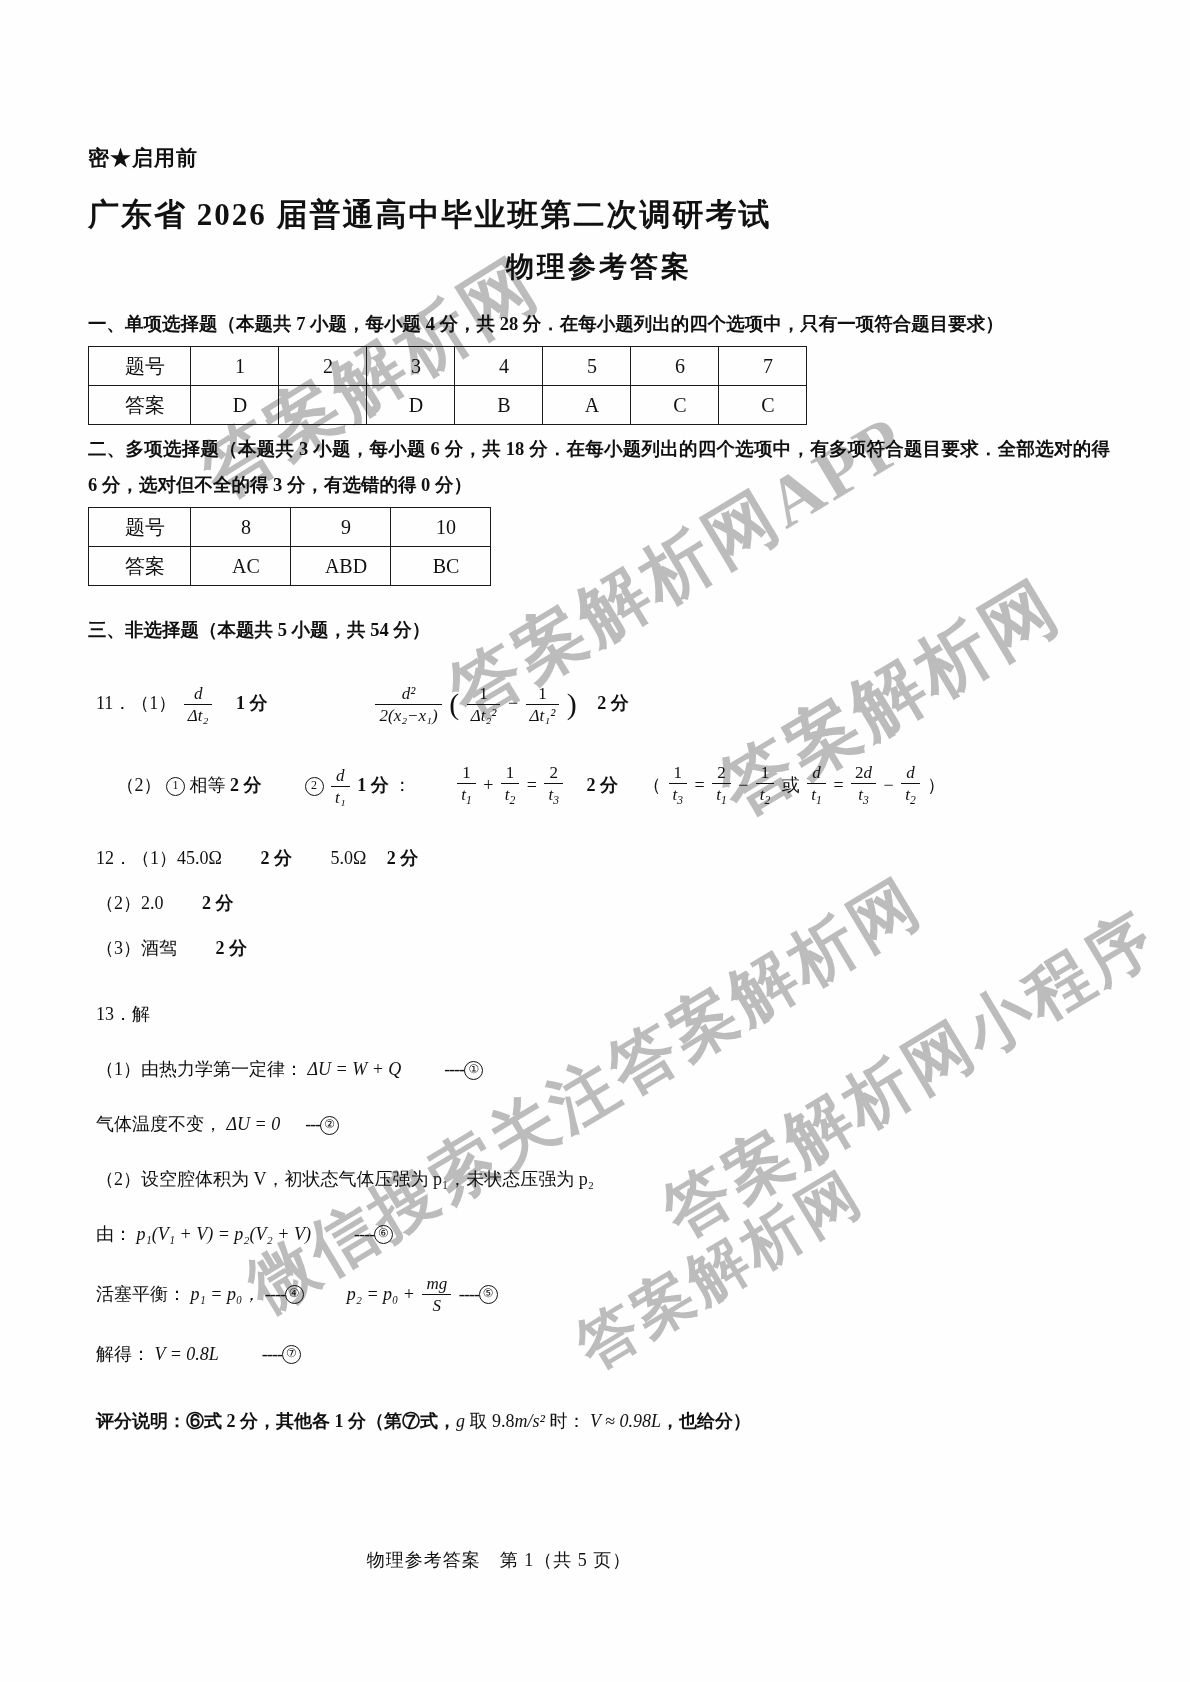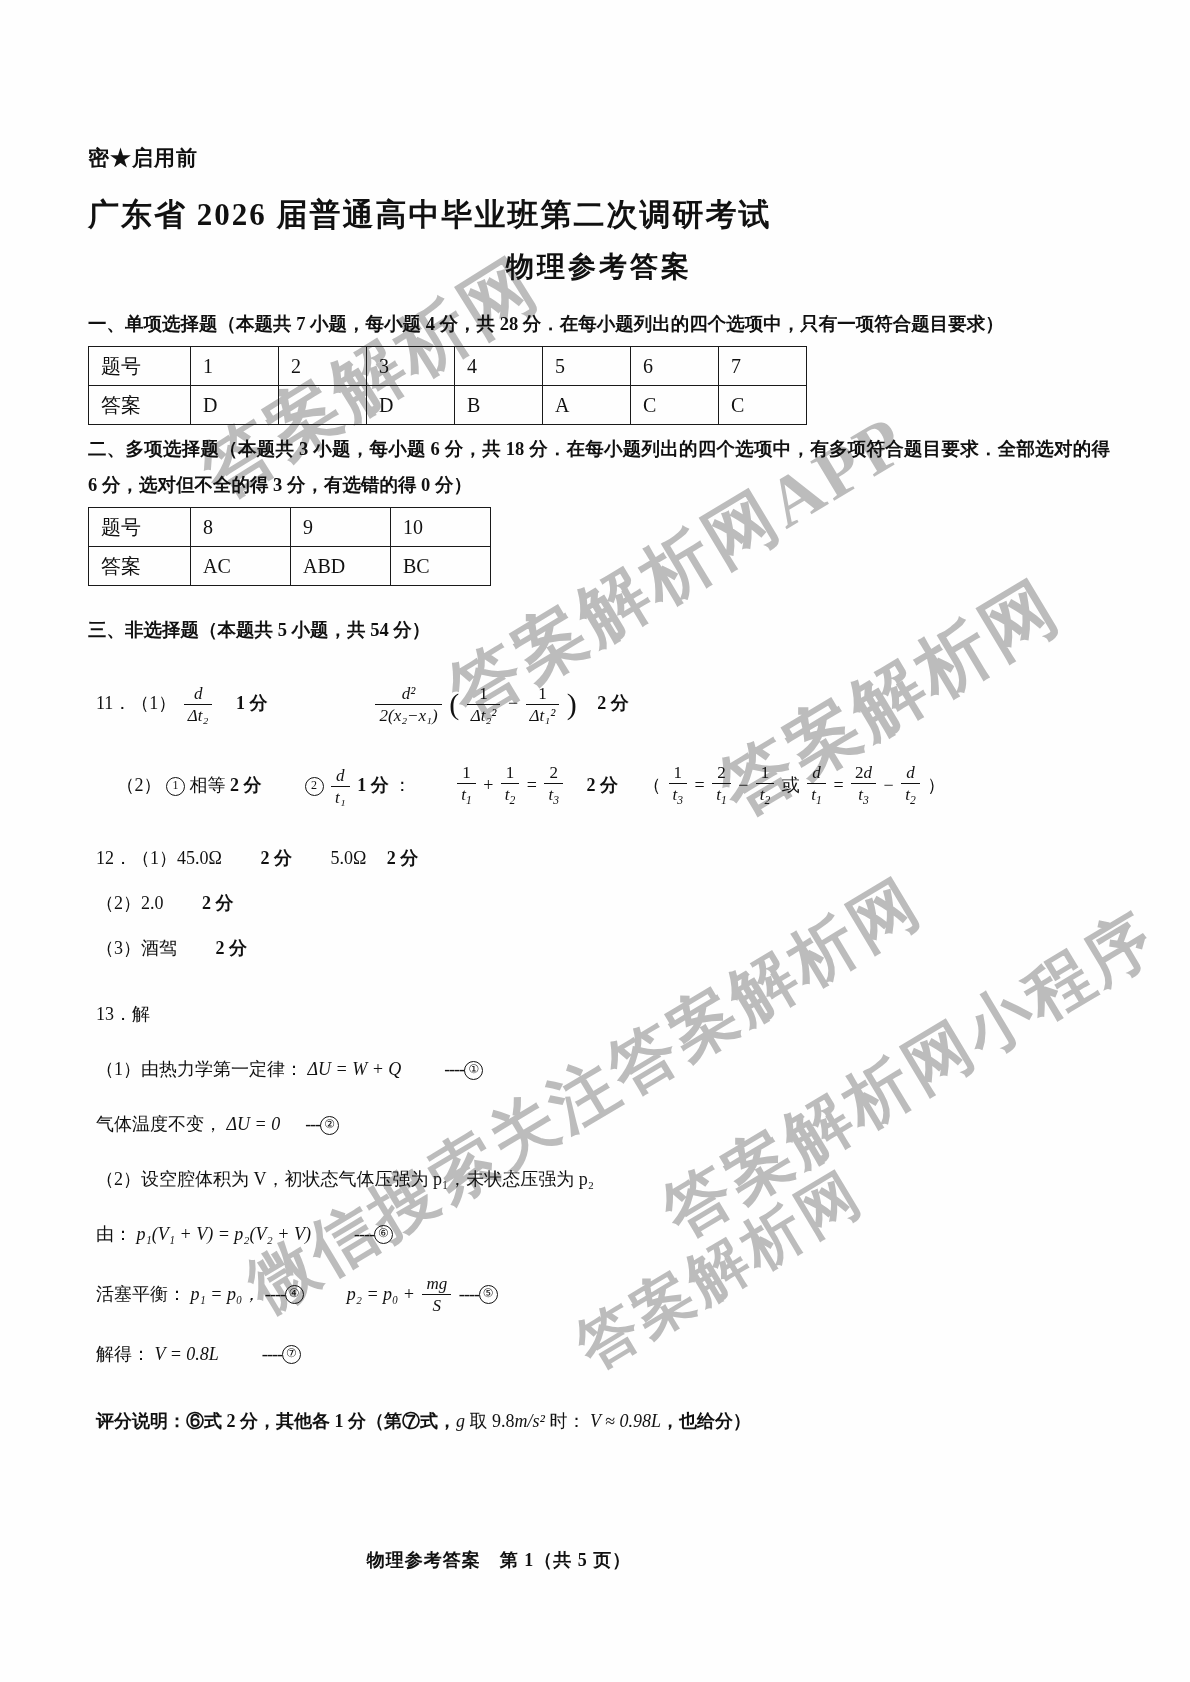--- a/index.html
+++ b/index.html
@@ -66,21 +66,21 @@
 
   
   table.ans-table {
     border-collapse: collapse;
     margin: 4px 0 6px 0;
     table-layout: fixed;
   }
   table.ans-table td {
     border: 1.6px solid #1a1a1a;
     height: 36px;
-    text-align: left;
+    text-align: center;
     vertical-align: middle;
     font-size: 20px;
     font-family: "Liberation Serif", serif;
     padding-left: 12px;
   }
   table.ans-table td.hdr {
     width: 88px;
     font-size: 20px;
     font-weight: normal;
   }
@@ -153,21 +153,21 @@
   .dashes { letter-spacing: -1px; }
 
   
   .footer {
     position: absolute;
     left: 0;
     top: 1548px;
     width: 998px;
     text-align: center;
     font-size: 18px;
-    font-weight: bold;
+    font-weight: normal;
     letter-spacing: 1px;
   }
 
   
   .wm {
     position: absolute;
     color: rgba(90,90,90,0.40);
     font-weight: bold;
     font-family: "Liberation Serif", serif;
     white-space: nowrap;

